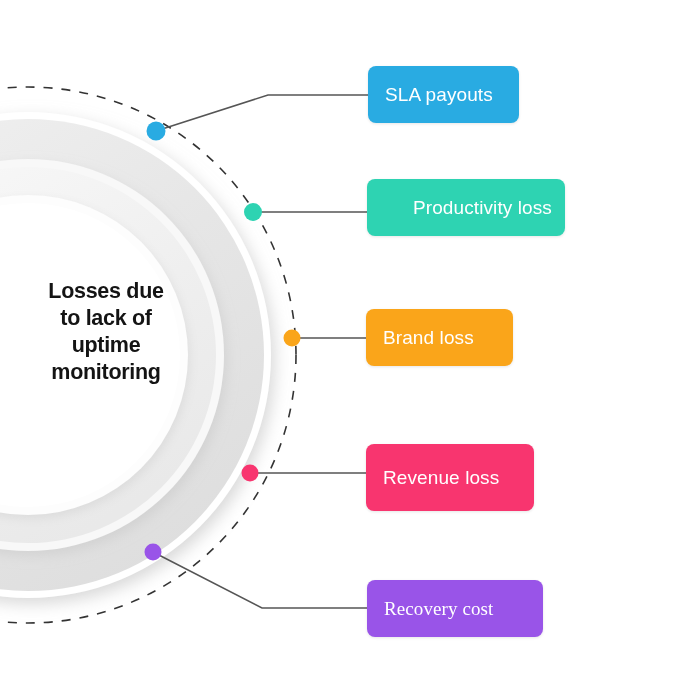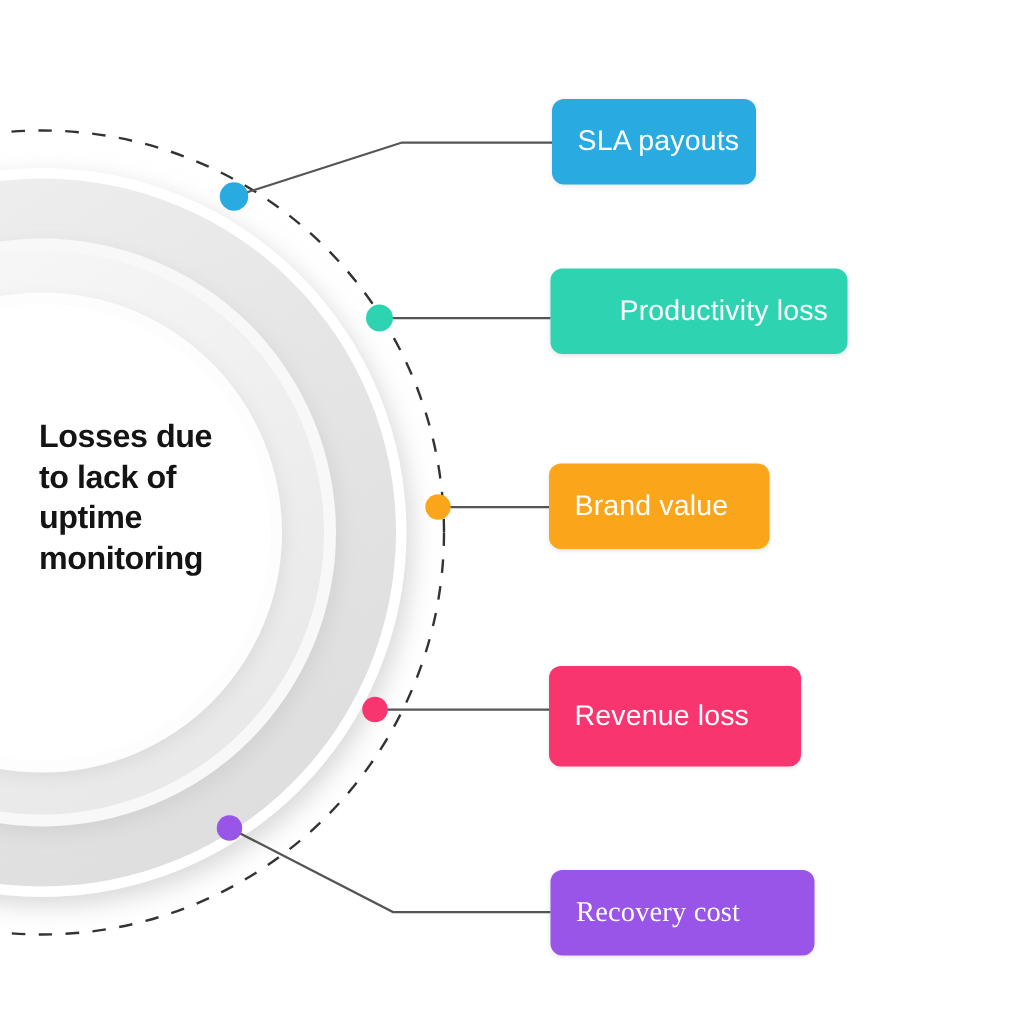--- a/index.html
+++ b/index.html
@@ -30,20 +30,21 @@
     position: absolute;
     left: 26px;
     top: 278px;
     width: 160px;
     font-size: 21.5px;
     line-height: 27px;
     font-weight: bold;
     color: #141414;
     letter-spacing: -0.3px;
     white-space: pre-line;
+    text-align: center;
   }
   .label-box {
     position: absolute;
     display: flex;
     align-items: center;
     border-radius: 8px;
     color: #ffffff;
     font-size: 19px;
     letter-spacing: 0.1px;
     padding-left: 17px;
@@ -105,30 +106,30 @@
       <circle cx="250" cy="473" r="8.5" fill="#F8356F"></circle>
       <circle cx="153" cy="552" r="8.5" fill="#9954E8"></circle>
     </g>
   </svg>
 
   <div class="center-text">Losses due
 to lack of
 uptime
 monitoring</div>
 
-  <div class="label-box" style="left:368px; top:66px; width:136px; height:57px; background:#29ABE2;">
+  <div class="label-box" style="left:368px; top:66px; width:151px; height:57px; background:#29ABE2;">
     <span>SLA payouts</span>
   </div>
 
   <div class="label-box" style="left:367px; top:179px; width:198px; height:57px; background:#2ED3B2;padding-left:46px;">
     <span>Productivity loss</span>
   </div>
 
   <div class="label-box" style="left:366px; top:309px; width:147px; height:57px; background:#FAA51A;">
-    <span>Brand value</span>
+    <span>Brand loss</span>
   </div>
 
   <div class="label-box" style="left:366px; top:444px; width:168px; height:67px; background:#F8356F;">
     <span>Revenue loss</span>
   </div>
 
   <div class="label-box" style="left:367px; top:580px; width:176px; height:57px; background:#9954E8;font-family:Liberation Serif, serif;">
     <span>Recovery cost</span>
   </div>
 

